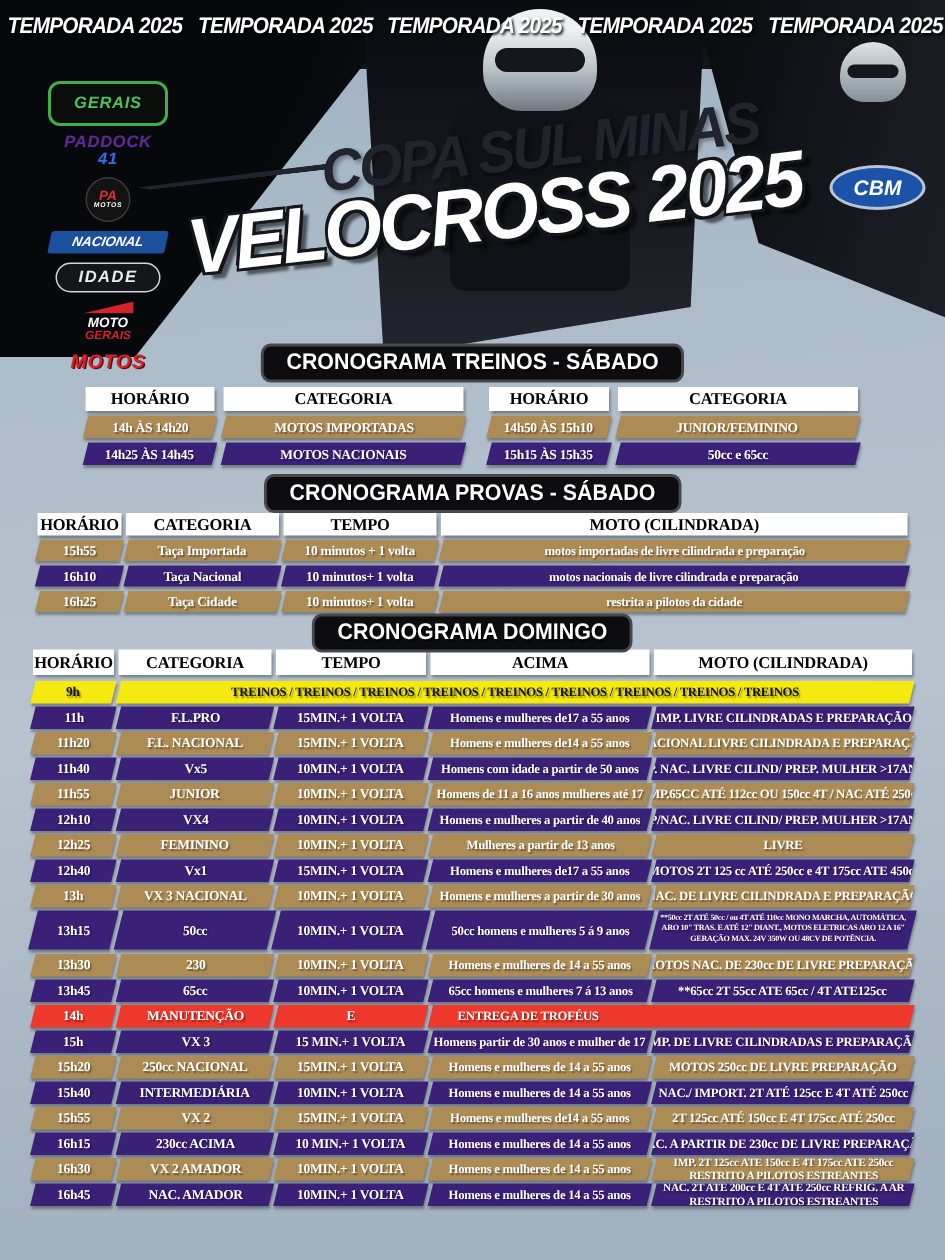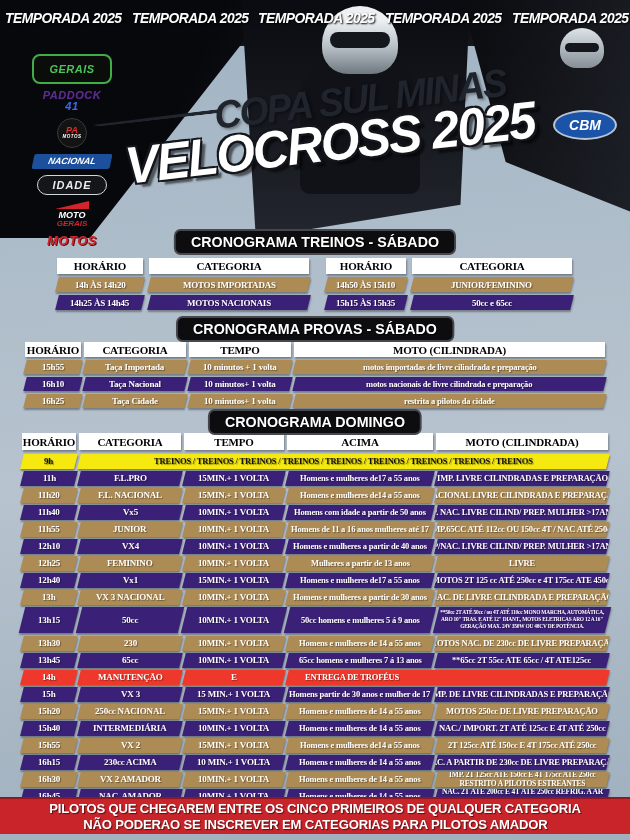--- a/index.html
+++ b/index.html
@@ -573,17 +573,13 @@
         <div class="cell small" style="width: 146px; height: 14.5px; background: rgb(58, 32, 119);">
           <span style="color: rgb(255, 255, 255);">Homens e mulheres de 14 a 55 anos</span>
         </div>
         <div class="cell twoline" style="width: 172px; height: 14.5px; background: rgb(58, 32, 119);">
           <span style="color: rgb(255, 255, 255);">NAC. 2T ATE 200cc E 4T ATÉ 250cc REFRIG. A AR
 RESTRITO A PILOTOS ESTREANTES</span>
         </div>
       </div>
     </div>
 
-  <div class="footer">
-    <div>PILOTOS QUE CHEGAREM ENTRE OS CINCO PRIMEIROS DE QUALQUER CATEGORIA</div>
-    <div>NÃO PODERAO SE INSCREVER EM CATEGORIAS PARA PILOTOS AMADOR</div>
-  </div>
 </div>
 
 </body></html>

